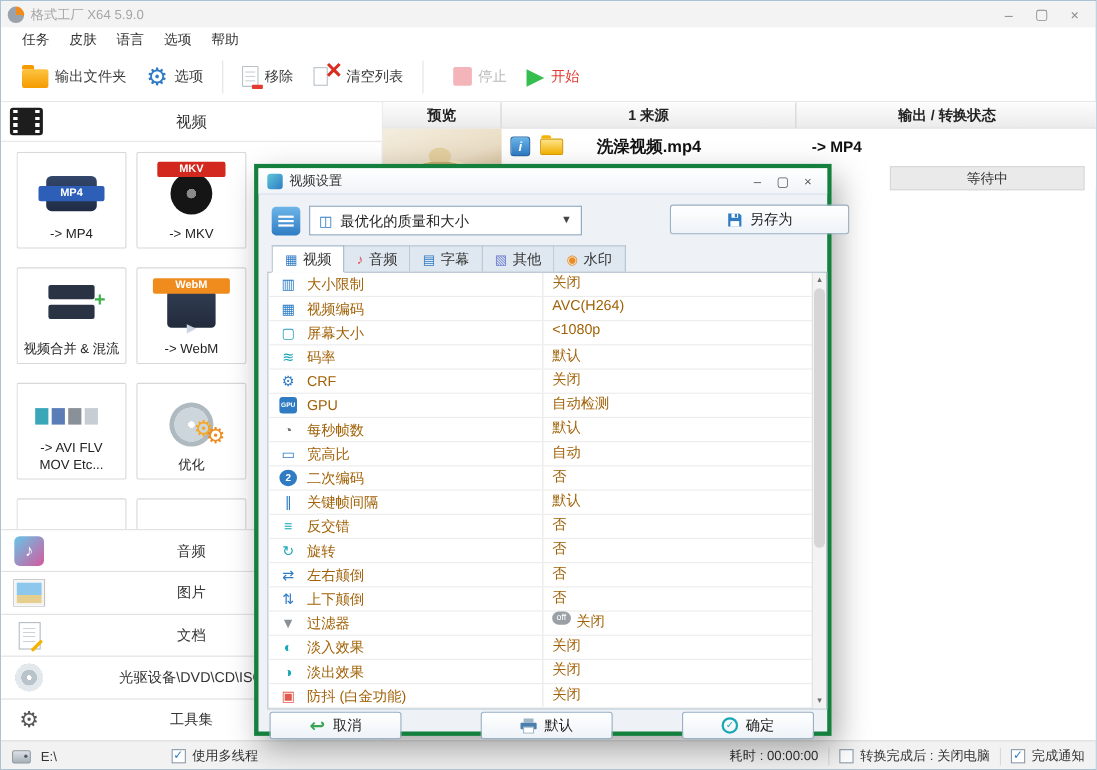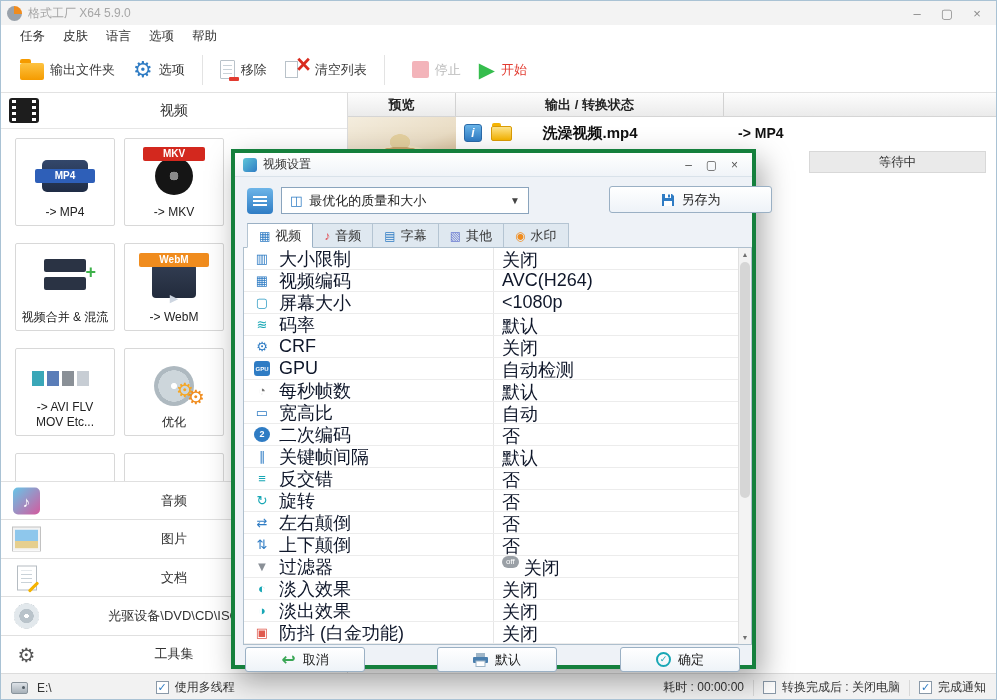--- a/index.html
+++ b/index.html
@@ -125,21 +125,21 @@
 .tab{display:flex;align-items:center;gap:5px;padding:0 11px;font-size:13px;background:#dfe8f0;border:1px solid #b4c4d2;border-left:none;color:#333}
 div.tab:nth-of-type(1){border-left:1px solid #b4c4d2}
 .tab[data-active="true"]{background:#fff;border-color:#9ab0c4;position:relative;z-index:2;border-bottom:1px solid #fff}
 .tab-ico{font-size:12px;line-height:1}
 .settings-table{position:absolute;left:8px;top:94px;width:509px;height:398px;background:#fff;border:1px solid #aebfcd;overflow:hidden}
 .srow{display:flex;height:22px;border-bottom:1px solid #ececec;align-items:stretch}
 .srow .nm{width:250px;border-right:1px solid #e6e6e6;display:flex;align-items:center;gap:9px;padding-left:10px}
 .srow .vl{flex:1;display:flex;align-items:flex-start;padding-left:8px;gap:5px}
 .s-glyph{width:16px;height:15px;display:flex;align-items:center;justify-content:center;font-size:13px;line-height:1;flex:none}
 .s-glyph[style*="background"]{font-size:9px;font-weight:bold}
-.s-name,.s-value{font-size:18px;color:#0f172a;white-space:nowrap}
+.s-name,.s-value{font-size:13px;color:#a16207;white-space:nowrap}
 .off-pill{font-size:8px;color:#fff;background:#9aa0a6;border-radius:7px;padding:2px 4px;line-height:1}
 .off-pill:empty{display:none}
 .scrollbar{position:absolute;right:0;top:0;width:13px;height:100%;background:#f3f3f3;border-left:1px solid #e0e0e0}
 .sb-arrow{height:13px;display:flex;align-items:center;justify-content:center;font-size:7px;color:#707070;width:100%}
 .sb-arrow.down{position:absolute;bottom:0}
 .sb-thumb{position:absolute;left:1px;top:14px;width:10px;height:236px;background:#d6d6d6;border-radius:5px}
 .dlg-btn{position:absolute;top:494px;width:120px;height:25px}
 .dlg-btn.b-cancel{left:10px}.dlg-btn.b-default{left:202px}.dlg-btn.b-ok{left:385px}
 .cancel-ico{color:#3aa655;font-size:17px;font-weight:bold;line-height:1}
 .ok-ico{width:15px;height:15px;border:2px solid #18a7b5;border-radius:50%;color:#18a7b5;font-size:9px;font-weight:bold;display:flex;align-items:center;justify-content:center;line-height:1}
@@ -282,20 +282,21 @@
           <span class="cat-ico" data-kind="tools"></span>
           <span class="cat-label">工具集</span>
         </div>
       </div>
   </div>
 
   <div class="right-panel">
     <div class="grid-header">
 
     <div class="gh-cell">预览</div>
+        <div class="gh-cell">1 来源</div>
         <div class="gh-cell">输出 / 转换状态</div>
       </div>
     <div class="task-row">
       <div class="task-thumb"></div>
       <span class="info-ico">i</span>
       <span class="task-folder"></span>
       <div class="task-name">洗澡视频.mp4</div>
       <div class="task-out">-&gt; MP4</div>
     </div>
     <div class="status-chip">等待中</div>

